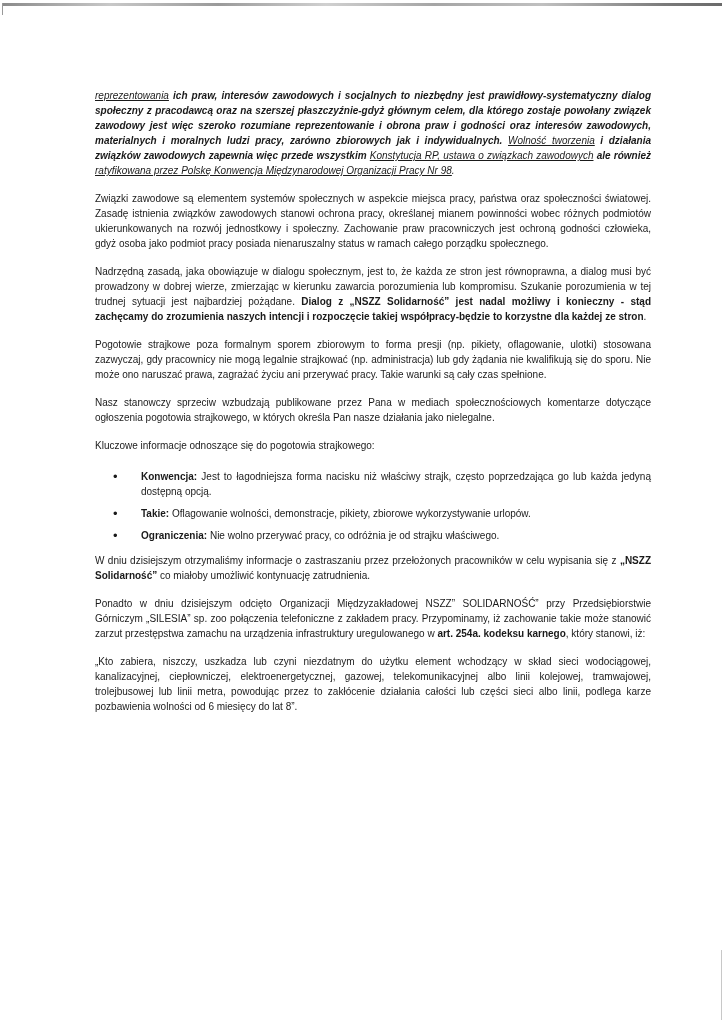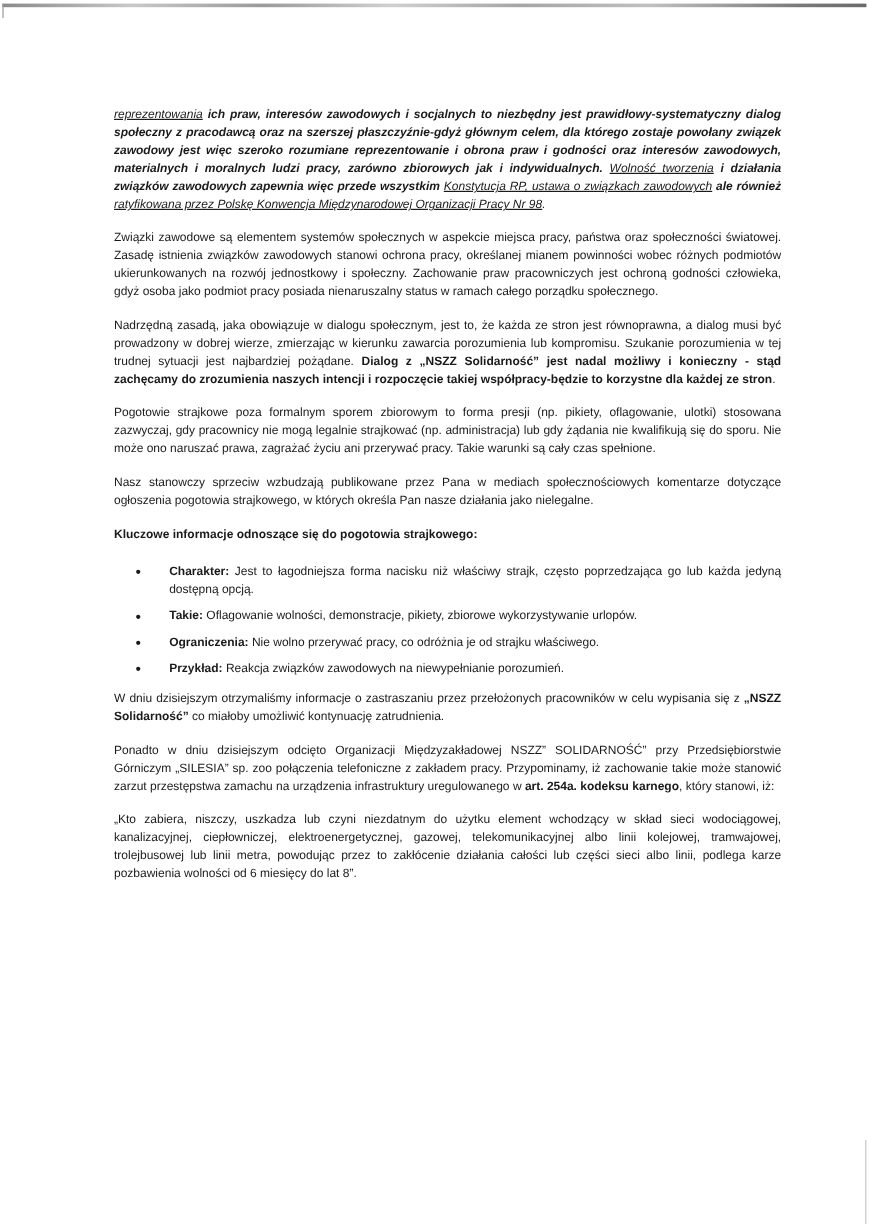--- a/index.html
+++ b/index.html
@@ -14,21 +14,21 @@
   .scan-left { position: absolute; left: 2px; top: 3px; width: 1px; height: 12px; background: #999; }
   .scan-right { position: absolute; right: 2px; top: 950px; width: 1px; height: 70px; background: #c8c8c8; }
   .page {
     position: absolute; left: 95px; top: 88px; width: 556px;
     font-size: 10px; line-height: 15px; text-align: justify;
   }
   p { margin: 0 0 13px 0; }
   .bi { font-weight: bold; font-style: italic; }
   .ui { font-style: italic; text-decoration: underline; font-weight: normal; }
   b { font-weight: bold; }
-  .heading { font-weight: bold; margin-bottom: 16px; }
+  .heading { font-weight: normal; margin-bottom: 16px; }
   ul { margin: 0 0 10px 0; padding-left: 46px; list-style: none; }
   li { position: relative; margin-bottom: 7px; }
   li::before { content: "•"; position: absolute; left: -28px; top: 0; font-size: 13px; }
   .quote { margin-top: 2px; }
 </style>
 </head>
 <body>
 
 <div class="scan-top"></div>
 <div class="scan-left"></div>
@@ -42,24 +42,23 @@
 
   <p><span>Nadrzędną zasadą, jaka obowiązuje w dialogu społecznym, jest to, że każda ze stron jest równoprawna, a dialog musi być prowadzony w dobrej wierze, zmierzając w kierunku zawarcia porozumienia lub kompromisu. Szukanie porozumienia w tej trudnej sytuacji jest najbardziej pożądane. </span><b>Dialog z „NSZZ Solidarność” jest nadal możliwy i konieczny - stąd zachęcamy do zrozumienia naszych intencji i rozpoczęcie takiej współpracy-będzie to korzystne dla każdej ze stron</b><span>.</span></p>
 
   <p>Pogotowie strajkowe poza formalnym sporem zbiorowym to forma presji (np. pikiety, oflagowanie, ulotki) stosowana zazwyczaj, gdy pracownicy nie mogą legalnie strajkować (np. administracja) lub gdy żądania nie kwalifikują się do sporu. Nie może ono naruszać prawa, zagrażać życiu ani przerywać pracy. Takie warunki są cały czas spełnione.</p>
 
   <p>Nasz stanowczy sprzeciw wzbudzają publikowane przez Pana w mediach społecznościowych komentarze dotyczące ogłoszenia pogotowia strajkowego, w których określa Pan nasze działania jako nielegalne.</p>
 
   <p class="heading">Kluczowe informacje odnoszące się do pogotowia strajkowego:</p>
 
   <ul>
-    <li><b>Charakter:</b><span> Jest to łagodniejsza forma nacisku niż właściwy strajk, często poprzedzająca go lub każda jedyną dostępną opcją.</span></li>
+    <li><b>Konwencja:</b><span> Jest to łagodniejsza forma nacisku niż właściwy strajk, często poprzedzająca go lub każda jedyną dostępną opcją.</span></li>
     <li><b>Takie:</b><span> Oflagowanie wolności, demonstracje, pikiety, zbiorowe wykorzystywanie urlopów.</span></li>
     <li><b>Ograniczenia:</b><span> Nie wolno przerywać pracy, co odróżnia je od strajku właściwego.</span></li>
-    <li><b>Przykład:</b><span> Reakcja związków zawodowych na niewypełnianie porozumień.</span></li>
   </ul>
 
   <p><span>W dniu dzisiejszym otrzymaliśmy informacje o zastraszaniu przez przełożonych pracowników w celu wypisania się z </span><b>„NSZZ Solidarność”</b><span> co miałoby umożliwić kontynuację zatrudnienia.</span></p>
 
   <p><span>Ponadto w dniu dzisiejszym odcięto Organizacji Międzyzakładowej NSZZ” SOLIDARNOŚĆ” przy Przedsiębiorstwie Górniczym „SILESIA” sp. zoo połączenia telefoniczne z zakładem pracy. Przypominamy, iż zachowanie takie może stanowić zarzut przestępstwa zamachu na urządzenia infrastruktury uregulowanego w </span><b>art.  254a. kodeksu karnego</b><span>, który stanowi, iż:</span></p>
 
   <p class="quote">„Kto zabiera, niszczy, uszkadza lub czyni niezdatnym do użytku element wchodzący w skład sieci wodociągowej, kanalizacyjnej, ciepłowniczej, elektroenergetycznej, gazowej, telekomunikacyjnej albo linii kolejowej, tramwajowej, trolejbusowej lub linii metra, powodując przez to zakłócenie działania całości lub części sieci albo linii, podlega karze pozbawienia wolności od 6 miesięcy do lat 8”.</p>
 
 </div>
 

